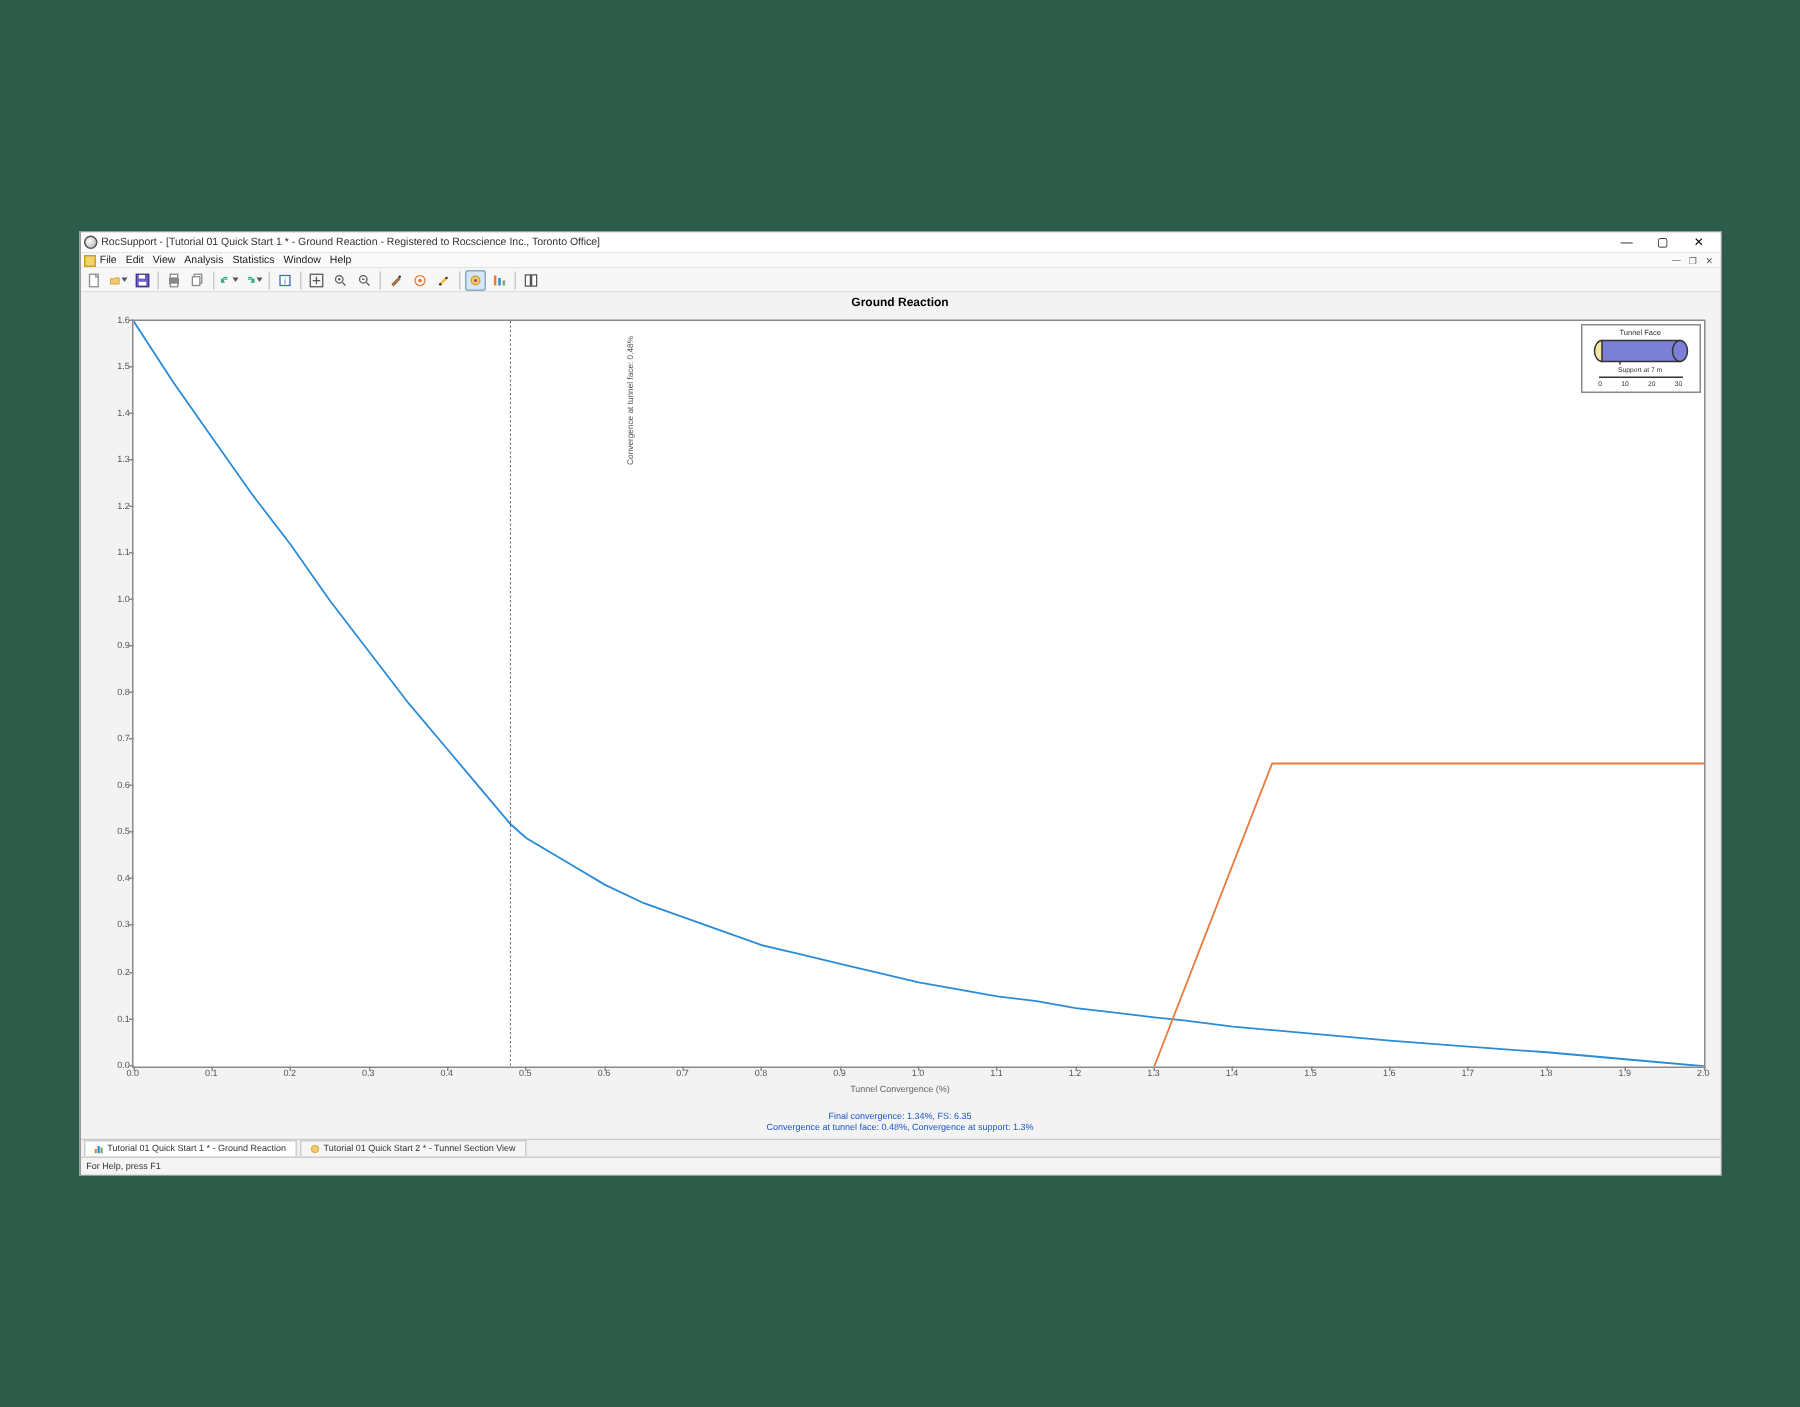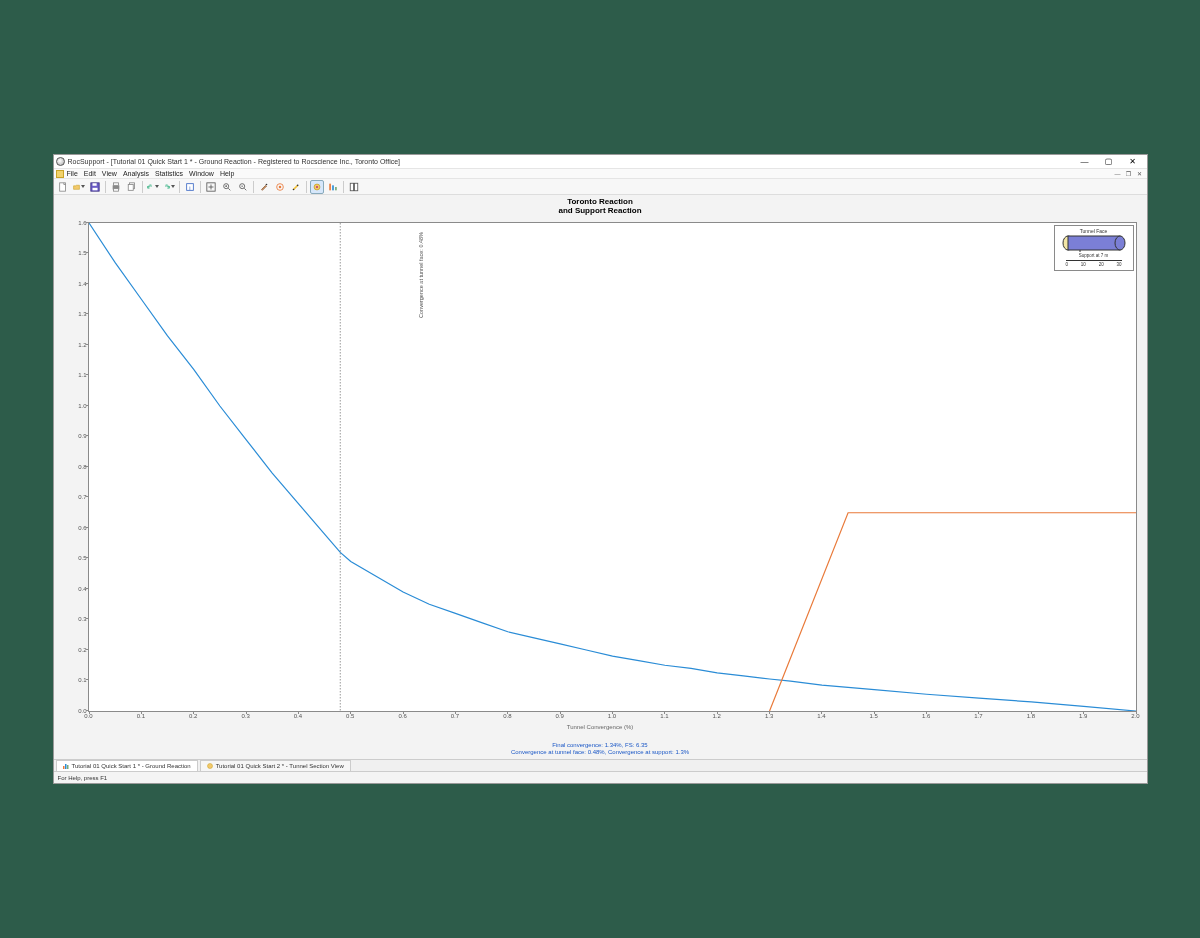--- a/index.html
+++ b/index.html
@@ -338,22 +338,21 @@
     <div class="tbtn">
         <svg viewBox="0 0 12 12">
           <rect x="1.5" y="1.5" width="4" height="9" fill="#fff" stroke="#555"></rect>
           <rect x="6.5" y="1.5" width="4" height="9" fill="#fff" stroke="#555"></rect>
         </svg>
       </div>
   </div>
 
   <div class="client-area">
     <div class="chart-title">
-      <div>Toronto Reaction</div>
-      <div>and Support Reaction</div>
+      <div>Ground Reaction</div>
     </div>
 
     <div class="plot-wrap">
       <div class="y-label">Support Pressure (MPa)</div>
       <div class="x-label">Tunnel Convergence (%)</div>
       <div class="plot-frame">
         <svg class="plot-svg" id="plot-svg" preserveAspectRatio="none" viewBox="0 0 1000 1000">
             <polyline points="0,0 25,81.25 50,156.25 75,231.2500000000001 100,299.9999999999999 125,375 150,443.75 175,512.5 200,575 225,637.5 240,675 250,693.75 275,725 300,756.25 325,781.25 350,800 375,818.75 400,837.5 425,850 450,862.5 475,875 500,887.5 525,896.875 550,906.25 575,912.5 600,921.875 625,928.125 650,934.375 670,938.75 700,946.875 750,956.25 800,965.625 850,973.75 900,981.25 950,990.625 1000,1000" class="ground-line" vector-effect="non-scaling-stroke"></polyline>
             <polyline points="650,1000 725,593.75 1000,593.75" class="support-line" vector-effect="non-scaling-stroke"></polyline>
             <line x1="240" x2="240" y1="0" y2="1000" class="conv-line" vector-effect="non-scaling-stroke"></line>

